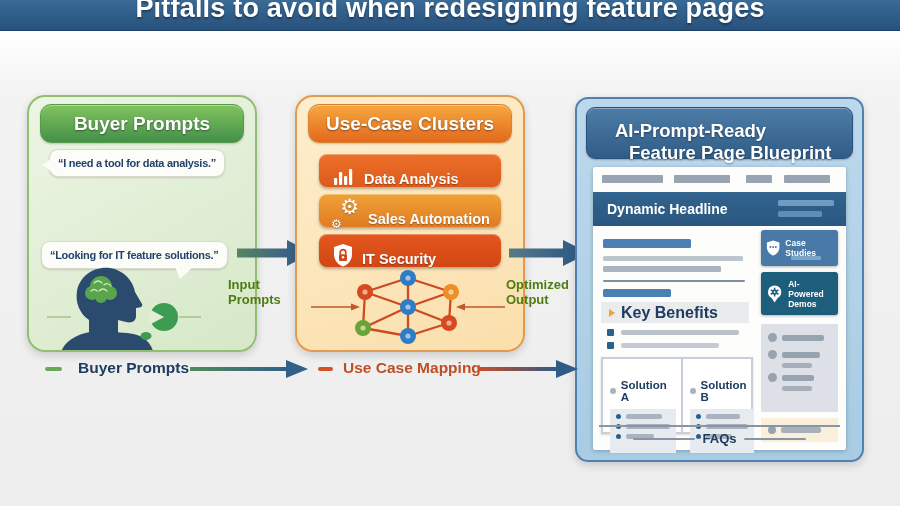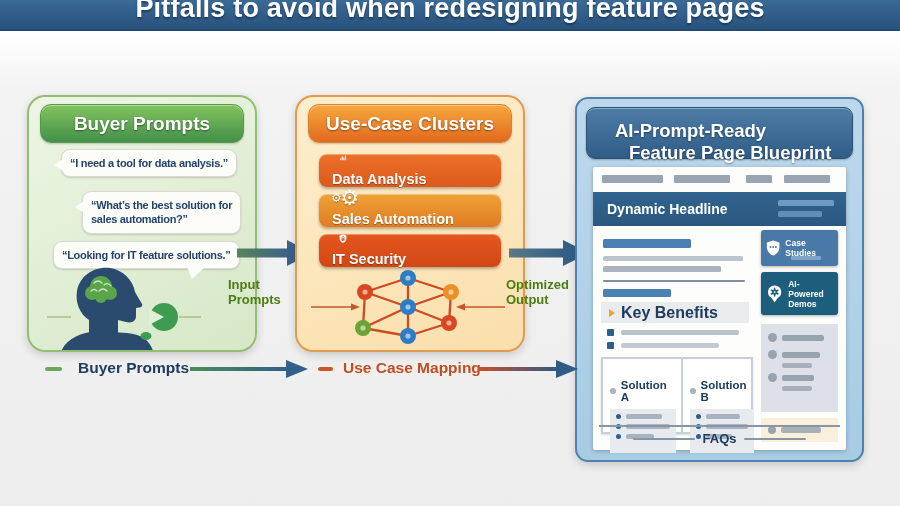--- a/index.html
+++ b/index.html
@@ -20,35 +20,35 @@
   .panel-header{position:absolute;left:11px;right:11px;top:7px;height:37px;border-radius:11px;
     display:flex;align-items:center;justify-content:center;color:#fff;font-weight:700;
     font-size:19px;text-shadow:0 1px 2px rgba(0,0,0,.45);
     box-shadow:inset 0 1px 0 rgba(255,255,255,.4),0 1px 2px rgba(0,0,0,.2);}
   
   #buyer-panel{left:27px;top:95px;width:226px;height:253px;overflow:hidden;
     border:2px solid #92bd72;background:linear-gradient(150deg,#edf5e4,#d6e8c8);}
   #buyer-panel .panel-header{background:linear-gradient(180deg,#82c35e,#44904a);border:1px solid #569a4b;}
   .bubble{position:absolute;background:#fcfcf8;border:1px solid #d9d9d0;border-radius:9px;
     padding:6px 8px;font-size:11px;font-weight:700;color:#24436b;letter-spacing:-.3px;
-    line-height:1.3;box-shadow:0 1px 2px rgba(0,0,0,.15);margin-left:12px;}
+    line-height:1.3;box-shadow:0 1px 2px rgba(0,0,0,.15);}
   .bubble.pre{white-space:pre-line;}
   .bubble.nowrap{white-space:nowrap;}
   .tail-left::before{content:"";position:absolute;left:-8px;top:9px;width:0;height:0;
     border-top:6px solid transparent;border-bottom:6px solid transparent;border-right:9px solid #fcfcf8;}
   .tail-bottom::after{content:"";position:absolute;right:34px;bottom:-11px;width:0;height:0;
     border-left:5px solid transparent;border-right:13px solid transparent;border-top:12px solid #fcfcf8;}
   
   #cluster-panel{left:295px;top:95px;width:226px;height:253px;
     border:2px solid #e29a50;background:linear-gradient(160deg,#fdeecd,#fbdfac);}
   #cluster-panel .panel-header{background:linear-gradient(180deg,#f6a83e,#e2691e);border:1px solid #d9822f;}
   .cluster-item{position:absolute;left:22px;width:182px;height:33px;border-radius:8px;
-    display:flex;align-items:flex-start;gap:10px;padding-left:13px;box-sizing:border-box;
+    display:flex;align-items:flex-end;gap:10px;padding-left:13px;box-sizing:border-box;
     color:#fff;font-size:14.5px;font-weight:700;text-shadow:0 1px 1px rgba(0,0,0,.3);
-    box-shadow:0 2px 3px rgba(0,0,0,.28),inset 0 1px 0 rgba(255,255,255,.35);flex-direction:column;}
+    box-shadow:0 2px 3px rgba(0,0,0,.28),inset 0 1px 0 rgba(255,255,255,.35);}
   #cluster-item-0{top:57px;background:linear-gradient(180deg,#ec7029,#dd5a1c);}
   #cluster-item-1{top:97px;background:linear-gradient(180deg,#efa236,#e07b22);}
   #cluster-item-2{top:137px;background:linear-gradient(180deg,#e4571e,#d14614);gap:8px;}
   .gear-wrap{position:relative;width:26px;height:24px;color:#fff;font-family:"DejaVu Sans",sans-serif;}
   .gear-big{position:absolute;right:-1px;top:-6px;font-size:21px;line-height:21px;}
   .gear-small{position:absolute;left:-1px;bottom:-3px;font-size:12px;line-height:12px;}
   
   .flow-label{position:absolute;font-size:13px;font-weight:700;color:#4d7c0f;
     text-align:left;line-height:15px;white-space:pre-line;}
   .flow-text{position:absolute;font-size:15.5px;font-weight:700;white-space:nowrap;}
@@ -117,22 +117,20 @@
 </head>
 <body>
 
 <div id="title-band" class="abs">
   <div class="t">Pitfalls to avoid when redesigning feature pages</div>
 </div>
 
 <div id="buyer-panel" class="abs panel">
   <div class="panel-header">Buyer Prompts</div>
   <div class="bubble nowrap tail-left" style="left:20px;top:52px;">“I need a tool for data analysis.”</div>
-  <div class="bubble pre tail-left" style="left:41px;top:94px;">“What’s the best solution for
-sales automation?”</div>
   <div class="bubble nowrap tail-bottom" style="left:12px;top:144px;">“Looking for IT feature solutions.”</div>
   <svg class="abs" style="left:18px;top:168px;" width="154" height="95" viewBox="0 0 154 95">
     <line x1="0" y1="52" x2="24" y2="52" stroke="#a9c18c" stroke-width="1.5"></line>
     <line x1="132" y1="52" x2="154" y2="52" stroke="#a9c18c" stroke-width="1.5"></line>
     <path d="M12,95 C14,76 30,68 50,66 L80,68 C98,70 106,78 108,95 Z" fill="#2a4b6e"></path>
     <path d="M42,72 L42,55 C33,49 28,38 30,26 C33,10 48,1 63,3 C76,5 86,15 88,27 L95,39
              C96,41 94,42.5 92,42.5 L89,43 L89,51 C89,56 85,58.5 79,57 L71,55 L71,72 Z" fill="#2a4b6e"></path>
     <g>
       <circle cx="54" cy="22" r="11" fill="#5aa54c"></circle>
       <circle cx="45" cy="28" r="7" fill="#5aa54c"></circle>

